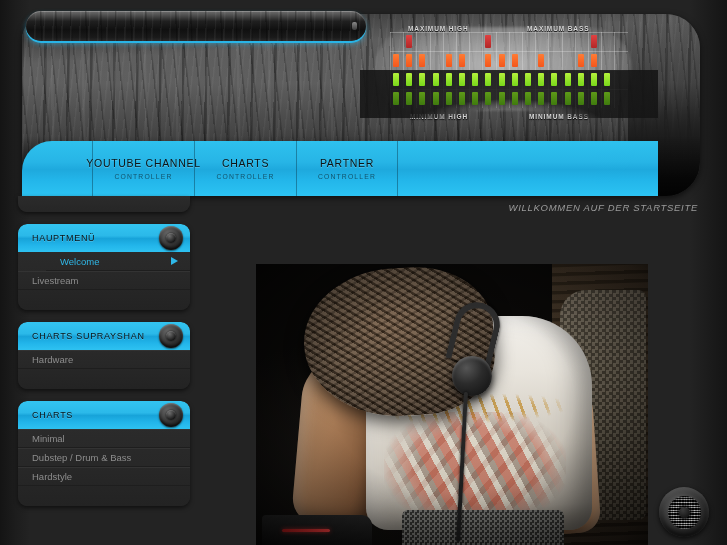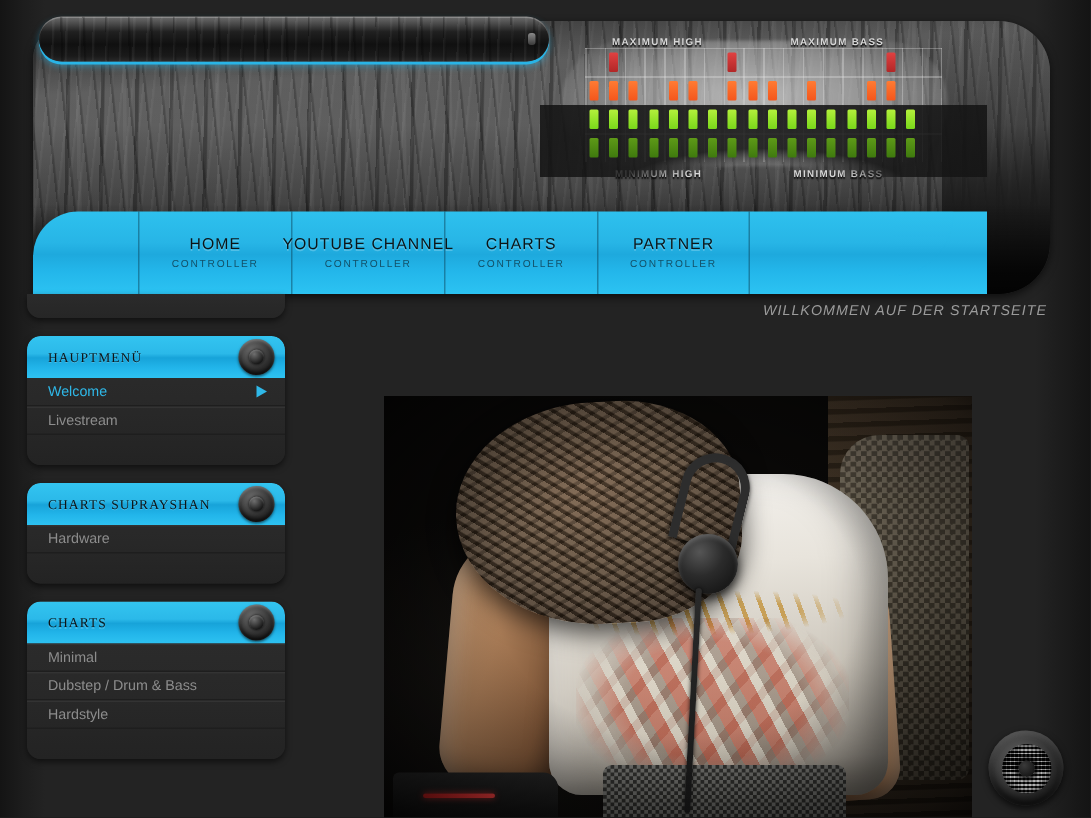--- a/index.html
+++ b/index.html
@@ -191,21 +191,21 @@
     position:relative;
   }
   .panel-head{
     position:relative; height:28px;
     background:linear-gradient(180deg,#33c4f0 0%,#2bb9e9 42%,#17a3d9 52%,#22b5ea 76%,#2ec2f1 100%);
     display:flex; align-items:center;
     border-radius:9px 9px 0 0;
   }
   .panel-head .ttl{
     margin-left:14px; color:#0d1416; font-size:9px; letter-spacing:.7px;
-    text-shadow:0 1px 0 rgba(255,255,255,.2); white-space:nowrap;font-family:Liberation Serif, serif;
+    text-shadow:0 1px 0 rgba(255,255,255,.2); white-space:nowrap;
   }
   .panel-knob{
     position:absolute; right:7px; top:2px; width:24px; height:24px; border-radius:50%;
     background:radial-gradient(circle at 38% 32%, #6a6a6a 0%, #4a4a4a 32%, #2e2e2e 58%, #1a1a1a 100%);
     box-shadow:inset 0 1px 2px rgba(255,255,255,.32), inset 0 -2px 3px rgba(0,0,0,.8), 0 1px 2px rgba(0,0,0,.6);
     display:flex; align-items:center; justify-content:center;
   }
   .panel-knob i{
     display:block; width:10px;height:10px;border-radius:50%;
     background:radial-gradient(circle at 35% 30%, #6f6f6f, #191919 70%);
@@ -216,21 +216,21 @@
     position:relative;
     height:19px; display:flex; align-items:center;
     padding-left:14px; padding-right:12px;
     color:#8d8d8d; font-size:9.5px;
     border-bottom:1px solid #1e1e1e;
     border-top:1px solid #333333;
     cursor:pointer;
     white-space:nowrap;
   }
   .panel-link.first{ border-top:none; }
-  .panel-link.active{ color:#2fb8e8; }
+  .panel-link.active{ color:#2fb8e8;margin-left:28px; }
   .panel-link .arrow{
     position:absolute; right:12px; top:50%; transform:translateY(-50%);
     width:0;height:0; border-left:7px solid #2fb8e8;
     border-top:4.5px solid transparent; border-bottom:4.5px solid transparent;
   }
   .panel-foot{ height:10px; }
 
   
   .panel-stub{
     height:16px; border-radius:0 0 9px 9px;
@@ -493,24 +493,20 @@
   <div class="speaker">
     <div class="speaker-mesh">
       <div class="speaker-core"></div>
     </div>
   </div>
 
   <div class="nav">
     <div class="nav-bg"></div>
     <div class="nav-rcurve"></div>
     <div class="nav-items" id="nav-items">
-        <div class="nav-item">
-          <div class="t1">HOME</div>
-          <div class="t2">CONTROLLER</div>
-        </div>
         <div class="nav-item">
           <div class="t1">YOUTUBE CHANNEL</div>
           <div class="t2">CONTROLLER</div>
         </div>
         <div class="nav-item">
           <div class="t1">CHARTS</div>
           <div class="t2">CONTROLLER</div>
         </div>
         <div class="nav-item">
           <div class="t1">PARTNER</div>

